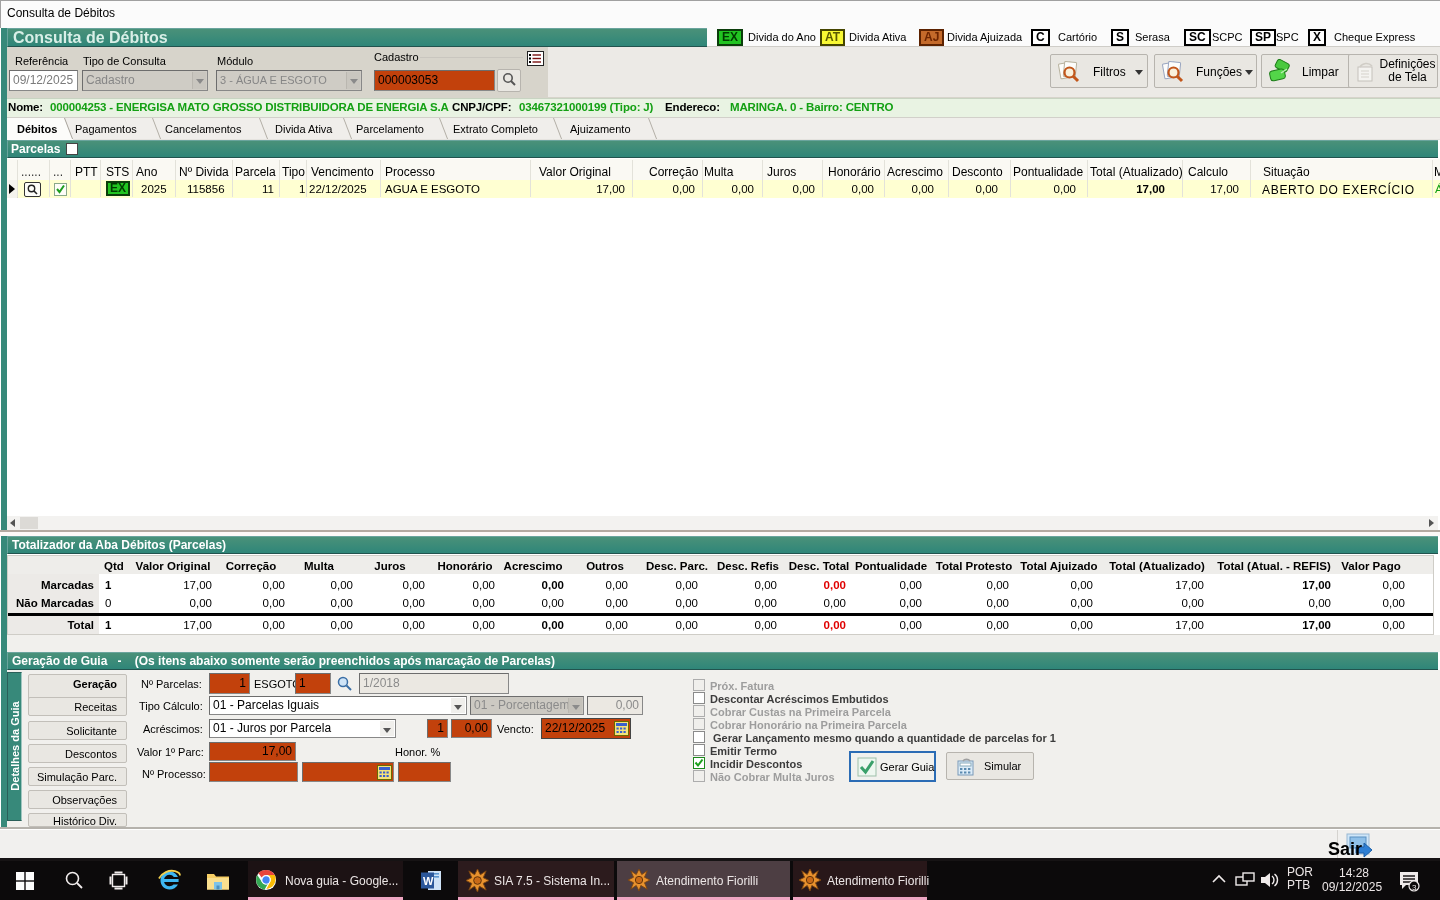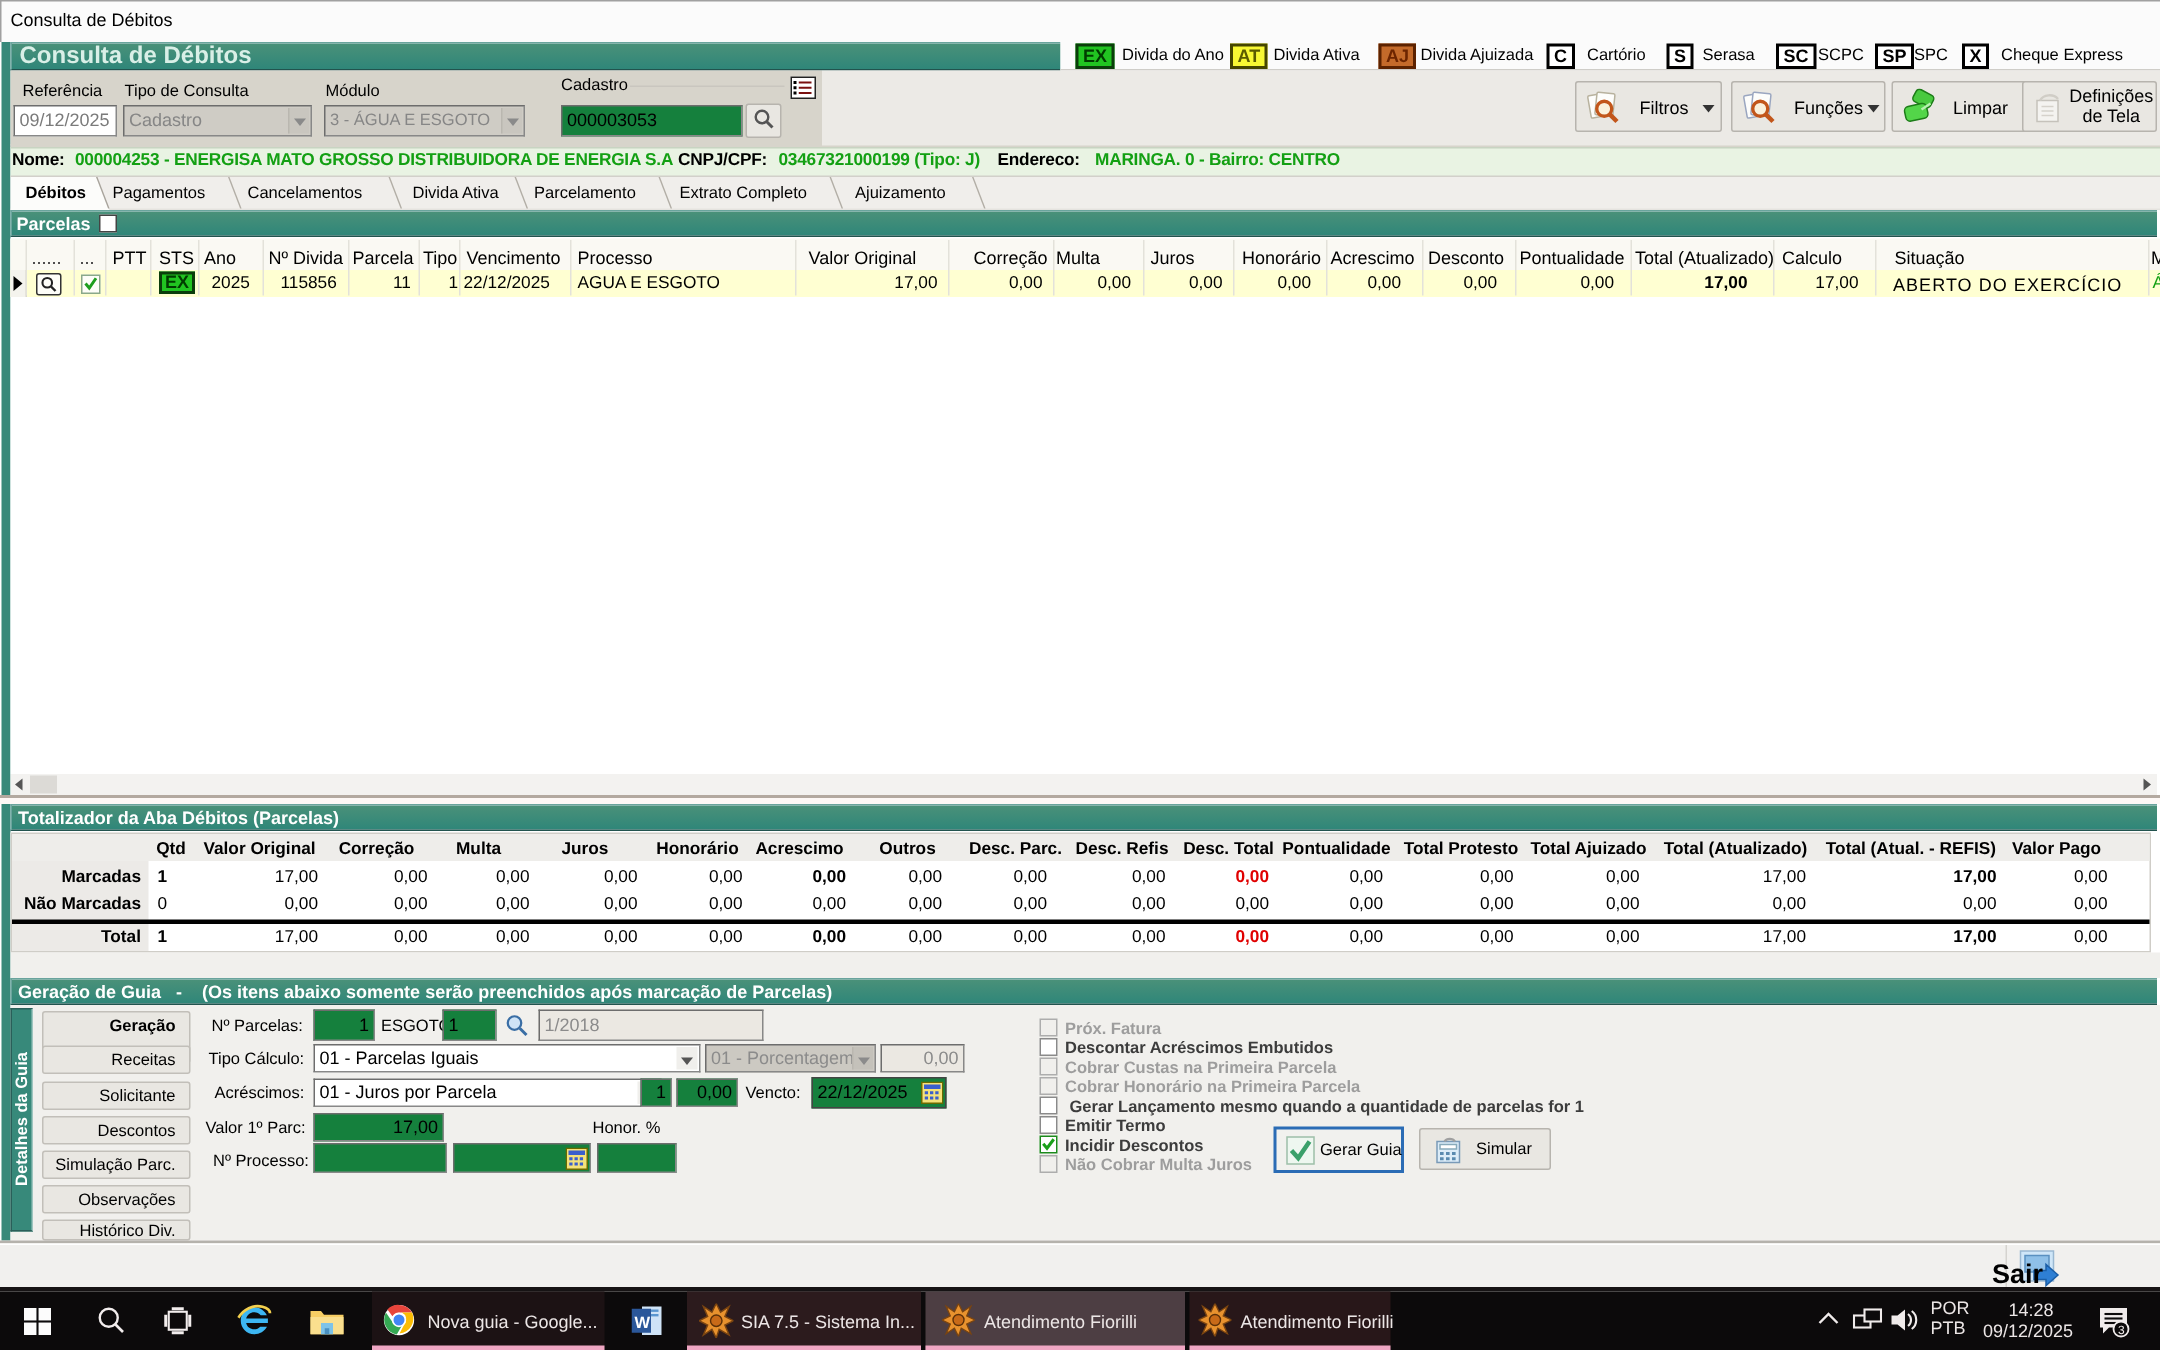--- a/index.html
+++ b/index.html
@@ -1,20 +1,20 @@
 <!DOCTYPE html>
 <html><head><meta charset="utf-8"><title>Consulta de Débitos</title>
 <style>
 *{margin:0;padding:0;box-sizing:border-box;}
 html,body{width:1440px;height:900px;overflow:hidden;}
 body{font-family:"Liberation Sans",sans-serif;background:#fff;position:relative;font-size:11px;color:#000;}
 .abs{position:absolute;}
 .teal{background:#37897a;}
 .tealbar{position:absolute;background:linear-gradient(#4a9179,#2f8679);border-top:1px solid #6aa49d;border-left:1px solid #6aa49d;border-bottom:1px solid #22534e;color:#fff;font-weight:bold;}
-.inp{position:absolute;background:#15803d;border:1px solid #888;border-top-color:#6d6d6d;border-left-color:#6d6d6d;font-size:12px;line-height:19px;padding:0 3px;white-space:nowrap;overflow:hidden;}
+.inp{position:absolute;background:#c2410c;border:1px solid #888;border-top-color:#6d6d6d;border-left-color:#6d6d6d;font-size:12px;line-height:19px;padding:0 3px;white-space:nowrap;overflow:hidden;}
 .inp.dis{background:#ebe8e2;color:#8b8b8b;}
 .combo{position:absolute;border:1px solid #888;border-top-color:#6d6d6d;border-left-color:#6d6d6d;font-size:12px;line-height:19px;padding:0 3px;white-space:nowrap;overflow:hidden;}
 .combo .dd{position:absolute;right:1px;top:1px;bottom:1px;width:14px;background:#c9c6bf;border-left:1px solid #bab7b0;color:#8a8a8a;font-size:8px;text-align:center;line-height:17px;}
 .right{text-align:right;}
 .b{font-weight:bold;}
 .lbl{position:absolute;font-size:11px;white-space:nowrap;}
 .badge{display:inline-block;border:2px solid #000;font-weight:bold;font-size:12px;line-height:13px;padding:0 3px;background:#fff;color:#000;vertical-align:middle;}
 .btn3d{position:absolute;background:#e9e7e2;border:1px solid #b7b4ae;border-radius:2px;}
 .cb{position:absolute;width:12px;height:12px;background:#fff;border:1px solid #8a8a8a;}
 .cb.dis{background:#f0efec;border-color:#adadad;}
@@ -63,21 +63,21 @@
 <div class="abs" style="left:7px;top:47px;width:541px;height:50px;background:#d7d4cb;"></div>
 <div class="abs" style="left:548px;top:47px;width:892px;height:50px;background:#eceae6;"></div>
 <div id="formfields">
   <div class="lbl" style="left:15px;top:55px;">Referência</div>
   <div class="inp dis" style="left:9px;top:70px;width:69px;height:21px;background:#fff;color:#7b7b7b;">09/12/2025</div>
   <div class="lbl" style="left:83px;top:55px;">Tipo de Consulta</div>
   <div class="combo" style="left:82px;top:70px;width:126px;height:21px;background:#cfccc5;color:#868686;">Cadastro<span class="dd">
         <i class="td" style="left:3px;top:7px;border-top-color:#8a8a8a;"></i>
       </span></div>
   <div class="lbl" style="left:217px;top:55px;">Módulo</div>
-  <div class="combo" style="left:216px;top:70px;width:134px;height:21px;background:#cfccc5;color:#868686;font-size:11px;">3 - ÁGUA E ESGOTO<span class="dd">
+  <div class="combo" style="left:216px;top:70px;width:146px;height:21px;background:#cfccc5;color:#868686;font-size:11px;">3 - ÁGUA E ESGOTO<span class="dd">
         <i class="td" style="left:3px;top:7px;border-top-color:#8a8a8a;"></i>
       </span></div>
 
   <div class="lbl" style="left:374px;top:51px;">Cadastro</div>
   <div class="gline" style="left:420px;top:57px;width:103px;background:#c9c6bf;"></div>
   <div class="abs" style="left:527px;top:51px;width:17px;height:15px;border:1px solid #222;background:#fff;">
     <svg width="15" height="13" viewBox="0 0 15 13">
         <g stroke="#7a1010" stroke-width="1.4">
           <line x1="4.5" y1="3" x2="13" y2="3"></line>
           <line x1="4.5" y1="6.5" x2="13" y2="6.5"></line>
@@ -396,21 +396,21 @@
   <div class="lbl" style="left:139px;top:700px;">Tipo Cálculo:</div>
   <div class="combo" style="left:209px;top:696px;width:258px;height:19px;line-height:17px;background:#fff;">01 - Parcelas Iguais<span class="dd" style="background:#f0efec;border:none;">
         <i class="td" style="left:3px;top:7px;border-top-color:#555;"></i>
       </span></div>
   <div class="combo" style="left:470px;top:696px;width:114px;height:19px;line-height:17px;background:#ccc9c2;color:#8b8b8b;">01 - Porcentagem<span class="dd" style="background:#c4c1ba;">
         <i class="td" style="left:3px;top:7px;border-top-color:#8b8b8b;"></i>
       </span></div>
   <div class="inp dis right" style="left:587px;top:696px;width:56px;height:19px;line-height:17px;">0,00</div>
 
   <div class="lbl" style="left:143px;top:723px;">Acréscimos:</div>
-  <div class="combo" style="left:209px;top:719px;width:232px;height:19px;line-height:17px;background:#fff;">01 - Juros por Parcela<span class="dd" style="background:#f0efec;border:none;">
+  <div class="combo" style="left:209px;top:719px;width:187px;height:19px;line-height:17px;background:#fff;">01 - Juros por Parcela<span class="dd" style="background:#f0efec;border:none;">
         <i class="td" style="left:3px;top:7px;border-top-color:#555;"></i>
       </span></div>
   <div class="inp right" style="left:427px;top:719px;width:21px;height:19px;line-height:17px;">1</div>
   <div class="inp right" style="left:451px;top:719px;width:41px;height:19px;line-height:17px;">0,00</div>
   <div class="lbl" style="left:497px;top:723px;">Vencto:</div>
   <div class="inp" style="left:541px;top:718px;width:90px;height:21px;border:1px solid #444;">22/12/2025
     <svg class="abs" style="right:1px;top:2px;" width="15" height="15" viewBox="0 0 15 15">
         <rect x="0.5" y="0.5" width="14" height="14" fill="#f5e27a" stroke="#6a6a00"></rect>
         <rect x="2" y="2" width="11" height="3" fill="#3a5fcd"></rect>
         <g fill="#3a5fcd">

